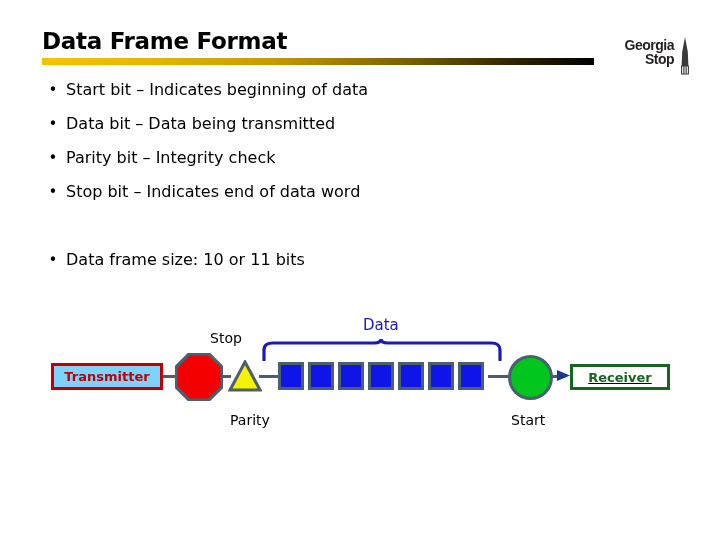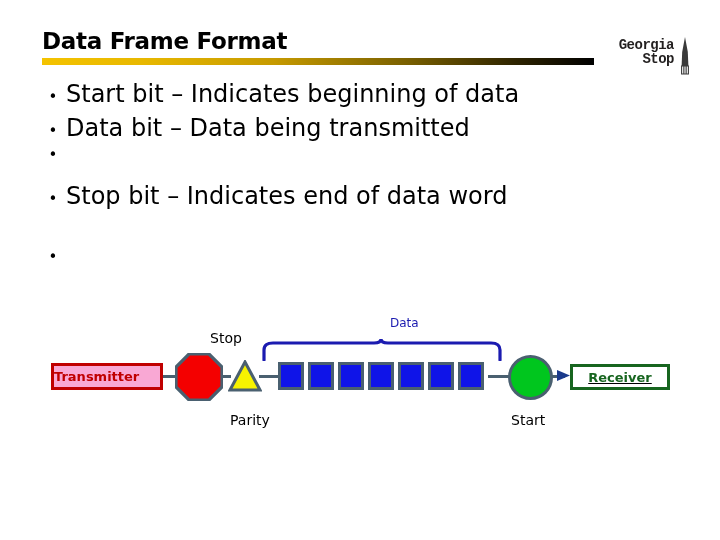--- a/index.html
+++ b/index.html
@@ -47,21 +47,21 @@
     top: 38px;
     width: 86px;
     height: 40px;
   }
   #gt-logo .gt-words {
     position: absolute;
     left: 0;
     top: 0;
     width: 66px;
     text-align: right;
-    font-family: Liberation Mono, monospace;
+    font-family: Liberation Sans, sans-serif;
     font-weight: bold;
     color: #221f1f;
     line-height: 1.02;
   }
   #gt-logo .gt-georgia { font-size: 14px; letter-spacing: -0.5px; }
   #gt-logo .gt-tech    { font-size: 14px; letter-spacing: -0.5px; }
   #gt-logo .gt-flame {
     position: absolute;
     left: 70px;
     top: -2px;
@@ -83,41 +83,42 @@
   .bullet-mark {
     width: 26px;
     flex: 0 0 26px;
     font-size: 15px;
     color: #000000;
     text-align: center;
     line-height: 1;
   }
   .bullet-text {
     font-family: "DejaVu Sans", sans-serif;
-    font-size: 24px;
+    font-size: 16px;
     color: #000000;
     white-space: nowrap;
   }
   .dg-wire {
     position: absolute;
     height: 3px;
     background: #4a6070;
   }
   
   #transmitter-box {
     position: absolute;
     left: 51px;
     top: 363px;
     width: 112px;
     height: 27px;
     border: 3px solid #c00000;
-    background: #f9a8d4;
+    background: #7dd3fc;
     box-sizing: border-box;
     display: flex;
     align-items: center;
+    justify-content: center;
   }
   #transmitter-box .lbl {
     font-family: "DejaVu Sans", sans-serif;
     font-size: 13px;
     font-weight: bold;
     color: #c00000;
     white-space: nowrap;
   }
   
   #receiver-box {
@@ -191,23 +192,23 @@
     position: absolute;
     font-family: "DejaVu Sans", sans-serif;
     font-size: 14px;
     color: #000000;
     white-space: nowrap;
   }
   #label-stop   { left: 178px; top: 330px; margin-left: 32px; }
   #label-parity { left: 230px; top: 412px; }
   #label-start  { left: 511px; top: 412px; }
   #label-data   {
-    left: 390px; top: 316px;
+    left: 363px; top: 316px;
     color: #1b1bb0;
-    font-size: 12px;
+    font-size: 15px;
   }
   #data-brace {
     position: absolute;
     left: 262px;
     top: 339px;
     width: 240px;
     height: 22px;
   }
 
   
@@ -263,27 +264,29 @@
     <div class="bullet-row">
       <span class="bullet-mark">•</span>
       <span class="bullet-text">Start bit – Indicates beginning of data</span>
     </div>
     <div class="bullet-row">
       <span class="bullet-mark">•</span>
       <span class="bullet-text">Data bit – Data being transmitted</span>
     </div>
     <div class="bullet-row">
       <span class="bullet-mark">•</span>
+      <span class="bullet-text">Parity bit – Integrity check</span>
     </div>
     <div class="bullet-row">
       <span class="bullet-mark">•</span>
       <span class="bullet-text">Stop bit – Indicates end of data word</span>
     </div>
     <div class="bullet-row spaced">
       <span class="bullet-mark">•</span>
+      <span class="bullet-text">Data frame size: 10 or 11 bits</span>
     </div>
   </div>
 
   <div class="dg-wire" style="left:163px; top:375px; width:14px;"></div>
   <div class="dg-wire" style="left:221px; top:375px; width:10px;"></div>
   <div class="dg-wire" style="left:259px; top:375px; width:21px;"></div>
   <div class="dg-wire" style="left:488px; top:375px; width:24px;"></div>
   <div class="dg-wire" style="left:551px; top:375px; width:14px;"></div>
 
   <svg style="position:absolute; left:557px; top:369px;" width="14" height="13" viewBox="0 0 14 13">

